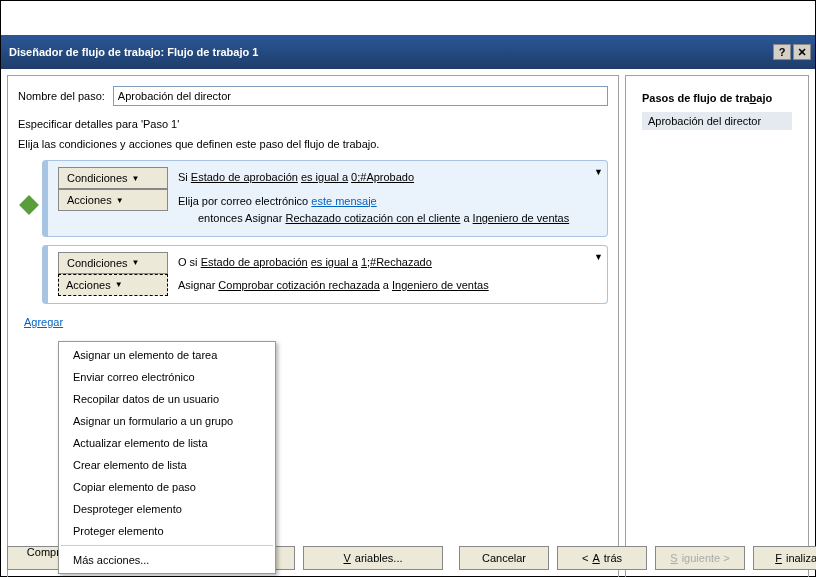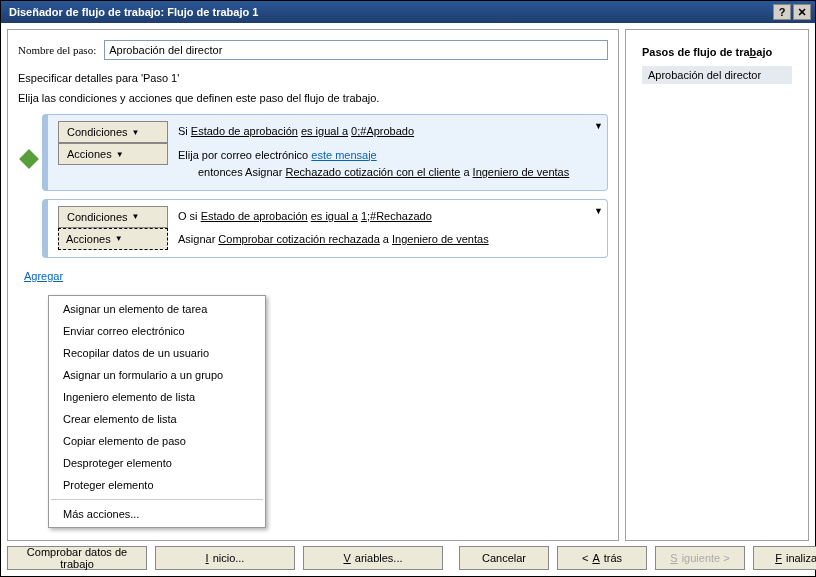--- a/index.html
+++ b/index.html
@@ -1,48 +1,48 @@
 <!DOCTYPE html>
 <html><head>
 <meta charset="utf-8">
 <style>
 * { box-sizing: border-box; margin: 0; padding: 0; }
 body { font-family: Tahoma, Arial, sans-serif; font-size: 11px; background: #fff; }
 .window { width: 816px; height: 577px; border: 1px solid #000; background: #fff; position: relative; }
-.titlebar { background: linear-gradient(to bottom, #2b5797, #1e3d6b); color: #fff; height: 22px; display: flex; align-items: center; padding: 0 4px; font-weight: bold; }
+.titlebar { background: linear-gradient(to bottom, #2b5797, #1e3d6b); color: #fff; height: 34px; display: flex; align-items: center; padding: 0 4px; font-weight: bold; margin-top: 34px; }
 .titlebar-text { flex: 1; padding-left: 4px; }
 .titlebar-btns { display: flex; gap: 2px; }
 .titlebar-btn { width: 18px; height: 16px; background: #d4d0c8; border: 1px solid #888; display: flex; align-items: center; justify-content: center; font-weight: bold; color: #000; font-size: 11px; cursor: pointer; }
 .body { display: flex; height: 524px; padding: 6px; gap: 6px; }
 .main-panel { flex: 1; border: 1px solid #a0a0a0; padding: 10px; position: relative; overflow: visible; }
 .side-panel { width: 184px; border: 1px solid #a0a0a0; padding: 16px; }
 .side-title { font-weight: bold; margin-bottom: 8px; }
 .side-item { padding: 3px 6px; cursor: pointer; }
 .side-item.selected { background: #e5eaf0; }
 .side-link { color: #0563c1; padding: 3px 6px; display: block; cursor: pointer; }
 .step-row { display: flex; align-items: center; margin-bottom: 12px; }
-.step-label { margin-right: 8px; font-family: Liberation Serif, serif; }
+.step-label { margin-right: 8px; }
 .step-input { flex: 1; border: 1px solid #7f9db9; padding: 2px 4px; font-size: 11px; font-family: inherit; height: 20px; }
 .section-heading { font-weight: normal; margin-bottom: 8px; }
 .section-desc { margin-bottom: 10px; }
 .flow-area { position: relative; margin-left: 0; }
 .diamond { width: 14px; height: 14px; background: #5a9e3b; transform: rotate(45deg); position: absolute; left: 4px; top: 38px; }
 .branch { margin-left: 24px; }
 .branch-block { border: 1px solid #a7c4e2; border-left: 6px solid #a7c4e2; border-radius: 4px; margin-bottom: 8px; display: flex; align-items: flex-start; min-height: 40px; }
 .branch-block.first { background: #eaf2fb; }
 .buttons-col { padding: 6px 10px; width: 130px; display: flex; flex-direction: column; }
 .win-btn { background: #ece9d8; border: 1px solid #888; padding: 2px 8px; font-size: 11px; font-family: inherit; cursor: pointer; display: inline-flex; align-items: center; gap: 4px; height: 22px; }
 .win-btn.active { border: 1px dashed #000; padding: 1px 7px; }
 .dropdown-arrow { font-size: 8px; }
 .content-col { flex: 1; padding: 8px 10px 8px 0; line-height: 1.6; position: relative; }
 .content-col .arrow { position: absolute; right: 4px; top: 4px; font-size: 9px; }
 .inline-link { color: #0563c1; text-decoration: underline; cursor: pointer; }
 .inline-under { text-decoration: underline; }
 .add-link { color: #0563c1; text-decoration: underline; margin-left: 6px; margin-top: 4px; display: inline-block; cursor: pointer; }
-.popup-menu { position: absolute; left: 40px; top: 265px; width: 218px; background: #fff; border: 1px solid #999; box-shadow: 2px 2px 4px rgba(0,0,0,0.3); z-index: 100; padding: 2px 0; }
+.popup-menu { position: absolute; left: 50px; top: 265px; width: 218px; background: #fff; border: 1px solid #999; box-shadow: 2px 2px 4px rgba(0,0,0,0.3); z-index: 100; padding: 2px 0; }
 .menu-item { padding: 5px 14px; cursor: pointer; }
 .menu-sep { border-top: 1px solid #ccc; margin: 3px 2px; }
 .footer { position: absolute; bottom: 6px; left: 6px; right: 6px; display: flex; gap: 8px; align-items: center; }
 .footer .win-btn { height: 24px; }
 .footer-spacer { flex: 1; }
 .footer .wide { min-width: 140px; justify-content: center; }
 .footer .med { min-width: 90px; justify-content: center; }
 .footer .disabled { color: #aaa; }
 .underline-char { text-decoration: underline; }
 </style>
@@ -122,21 +122,21 @@
 
         </div>
         <span class="add-link">Agregar</span>
       </div>
 
       <div class="popup-menu">
         <div class="menu-item">Asignar un elemento de tarea</div>
         <div class="menu-item">Enviar correo electrónico</div>
         <div class="menu-item">Recopilar datos de un usuario</div>
         <div class="menu-item">Asignar un formulario a un grupo</div>
-        <div class="menu-item">Ingeniero elemento de lista</div>
+        <div class="menu-item">Actualizar elemento de lista</div>
         <div class="menu-item">Crear elemento de lista</div>
         <div class="menu-item">Copiar elemento de paso</div>
         <div class="menu-item">Desproteger elemento</div>
         <div class="menu-item">Proteger elemento</div>
         <div class="menu-sep"></div>
         <div class="menu-item">Más acciones...</div>
       </div>
 
     </div>
 

